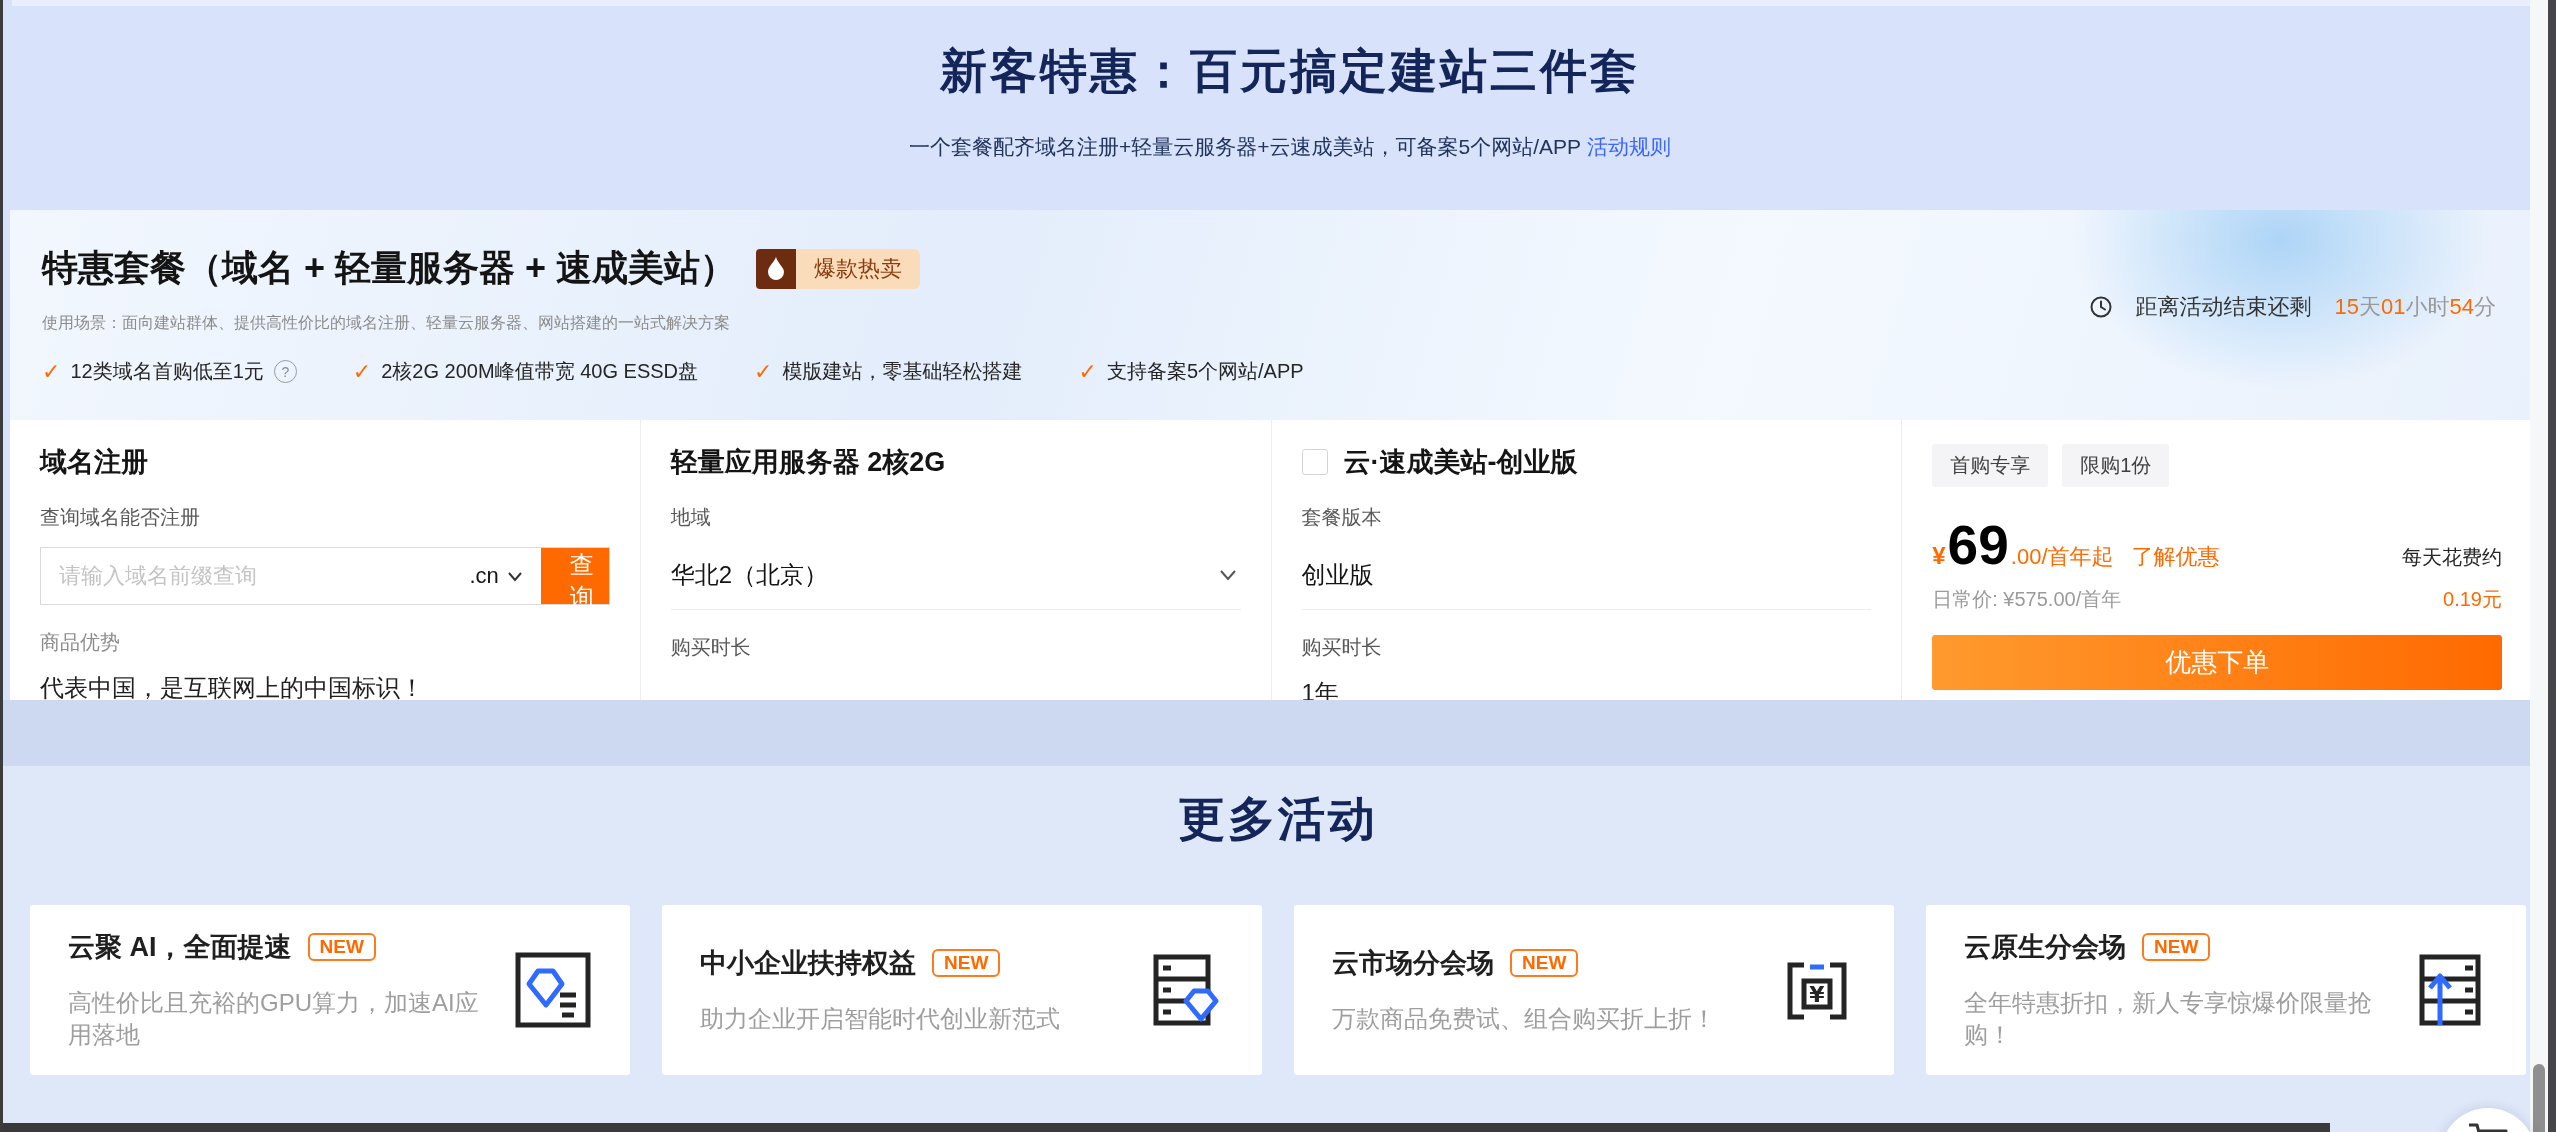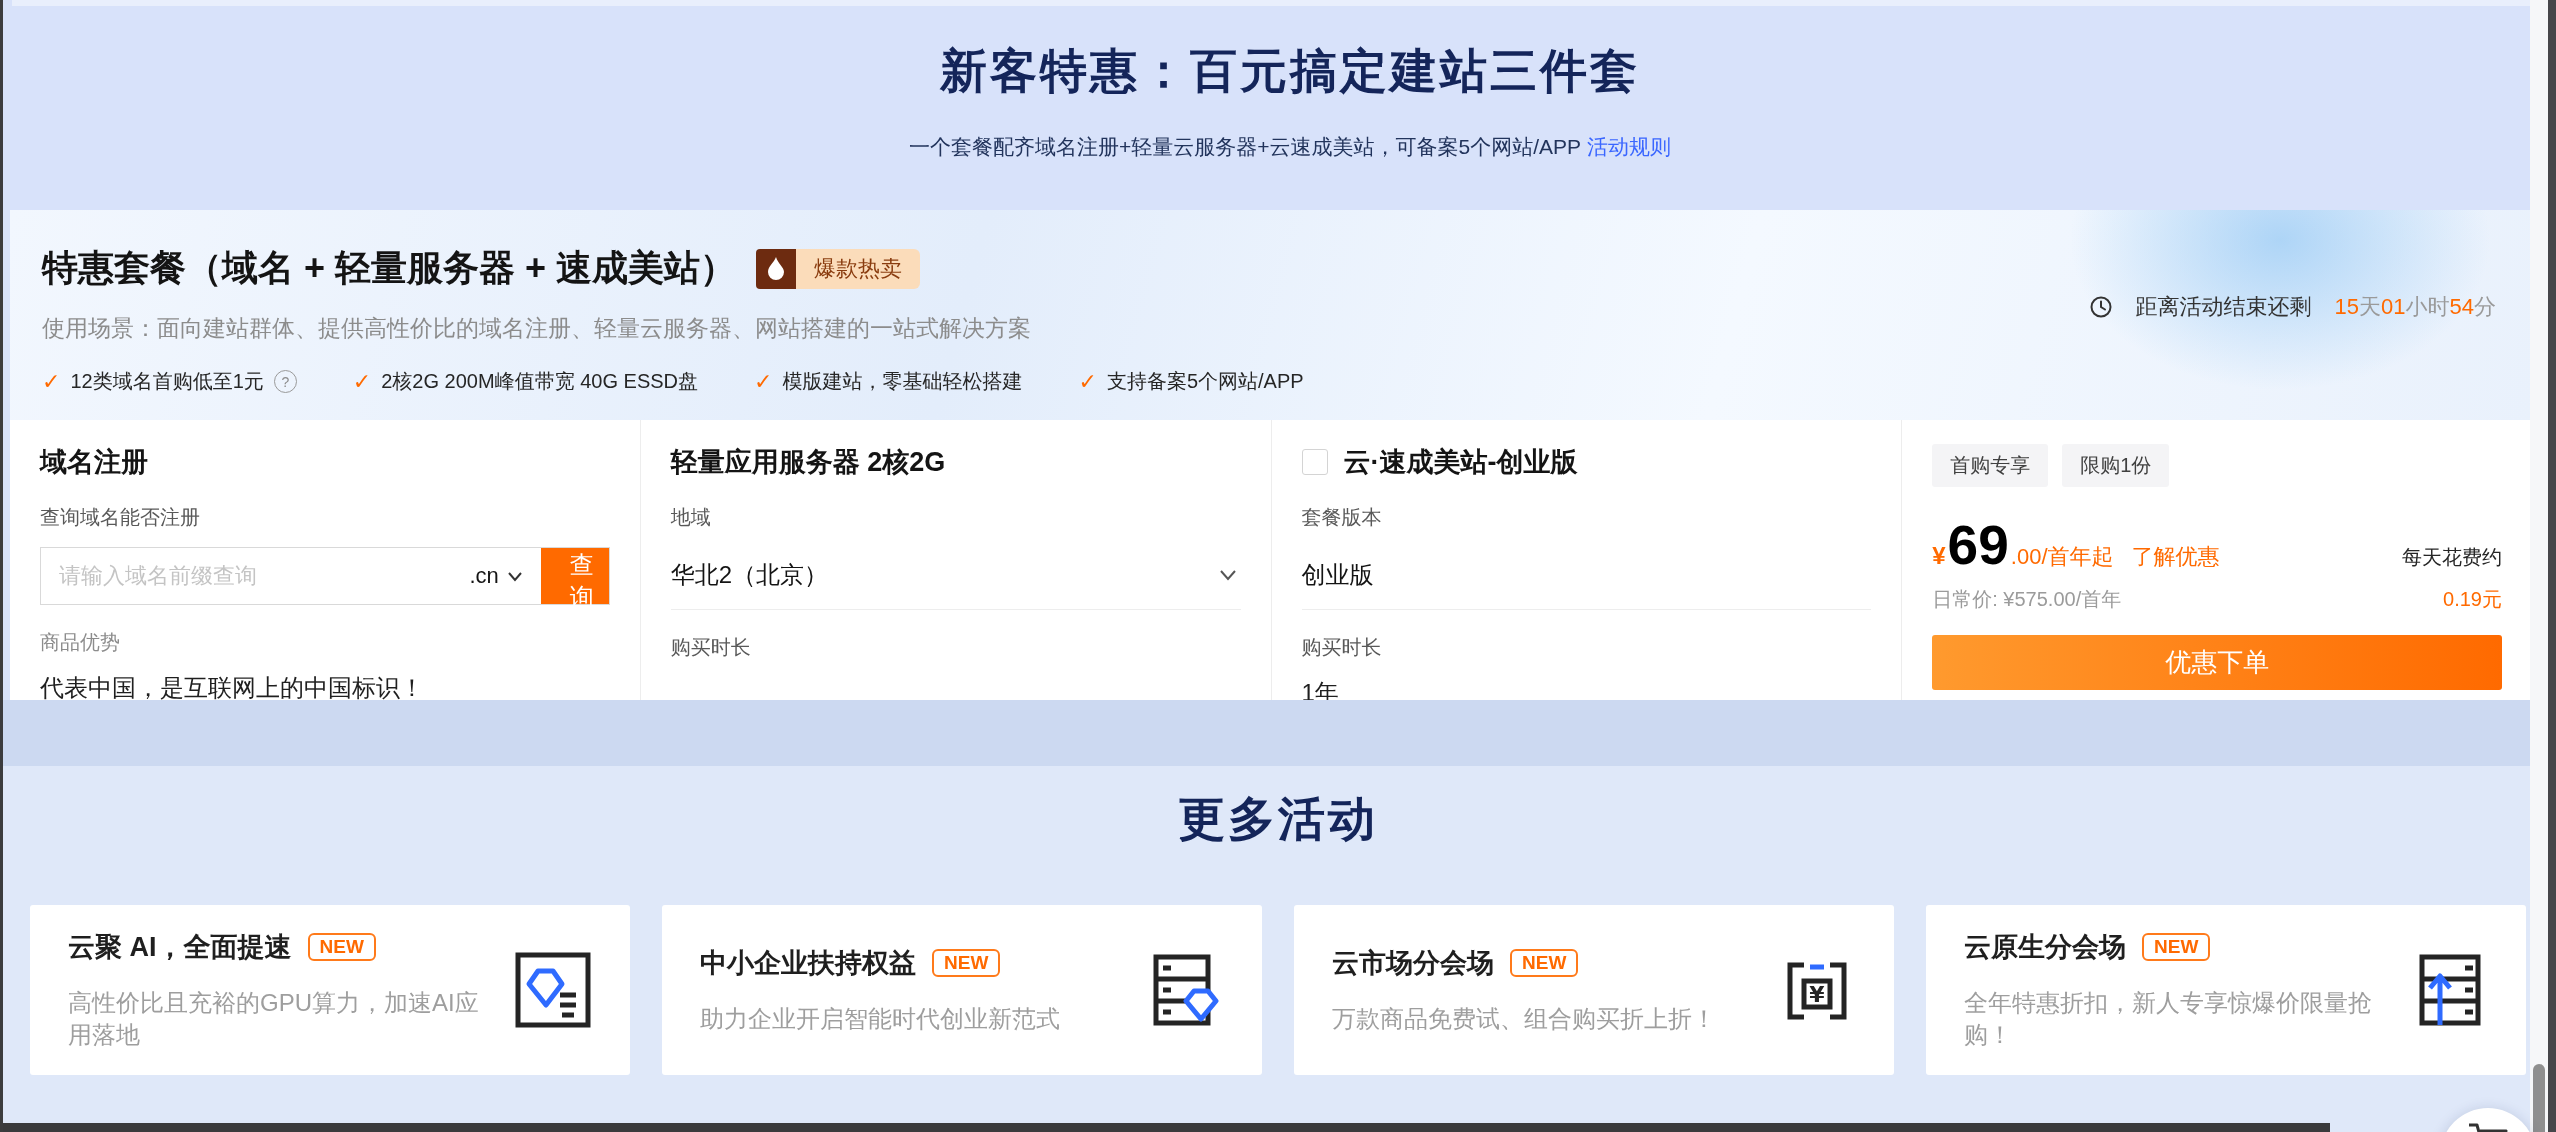--- a/index.html
+++ b/index.html
@@ -18,21 +18,21 @@
   .main-card{position:absolute;left:10px;top:210px;width:2522px;height:490px;background:#ffffff;}
   .card-head{position:relative;height:210px;padding:0 32px;box-sizing:border-box;overflow:hidden;
     background:linear-gradient(105deg,#f2f7fe 0%,#e3edfb 38%,#f4f9ff 68%,#e9f1fc 100%);}
   .blob{position:absolute;left:2060px;top:-120px;width:420px;height:300px;border-radius:50%;
     background:radial-gradient(closest-side,rgba(140,196,243,.65),rgba(140,196,243,0));}
   .head-row{position:relative;display:flex;align-items:center;padding-top:34px;}
   .card-title{margin:0;font-size:36px;font-weight:700;color:#141414;}
   .hot-badge{display:flex;align-items:stretch;margin-left:20px;height:40px;}
   .hot-flame{width:40px;background:#6d2b10;display:flex;align-items:center;justify-content:center;border-radius:4px 0 0 4px;}
   .hot-text{background:#fbdcba;color:#8a3c0f;font-size:22px;line-height:40px;padding:0 18px;border-radius:0 6px 6px 0;}
-  .usage{position:relative;margin:20px 0 0 0;font-size:23px;color:#8c8c8c;}
+  .usage{position:relative;margin:20px 0 0 0;font-size:16px;color:#8c8c8c;}
   .features{position:relative;list-style:none;margin:24px 0 0 0;padding:0;display:flex;gap:56px;}
   .feature{display:flex;align-items:center;gap:10px;font-size:20px;color:#262626;}
   .check{color:#ff6a00;font-size:22px;font-weight:700;}
   .help-circle{width:21px;height:21px;border:1px solid #9a9a9a;border-radius:50%;color:#8c8c8c;font-size:14px;
     display:flex;align-items:center;justify-content:center;cursor:pointer;}
   .countdown{position:absolute;right:36px;top:56px;display:flex;align-items:center;gap:23px;font-size:22px;color:#333;margin-top:26px;}
   .cd-num{color:#ff6a00;}
   .cd-unit{color:#9a9a9a;}
 
   

